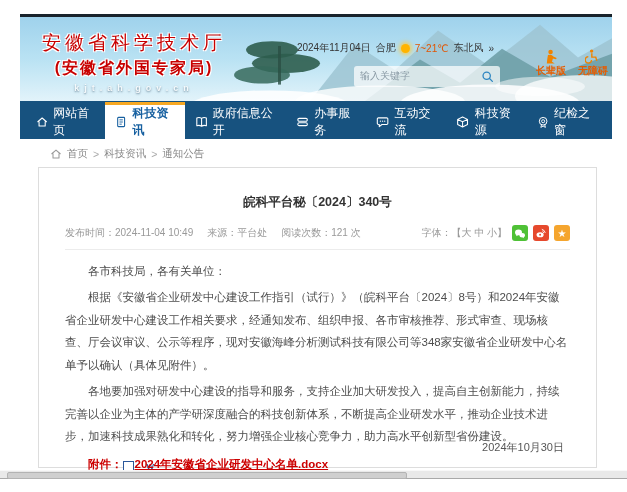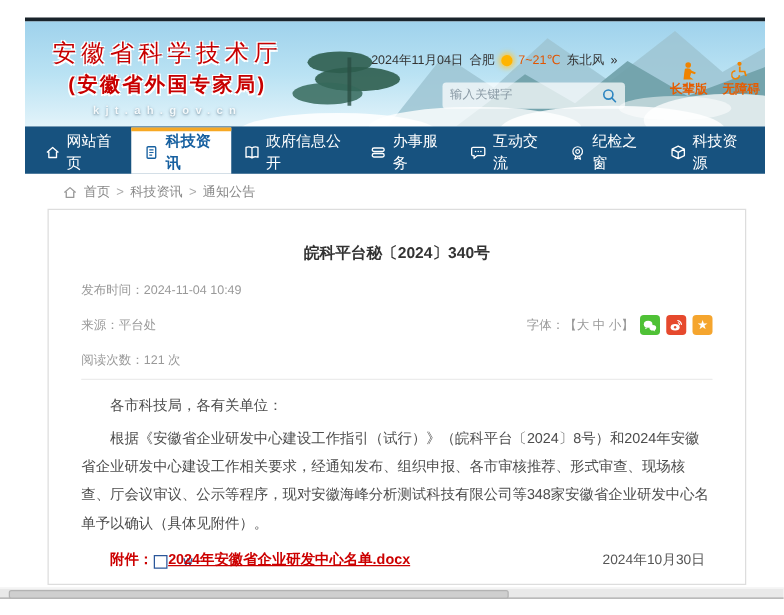--- a/index.html
+++ b/index.html
@@ -51,21 +51,21 @@
   .breadcrumb .crumb { cursor:pointer; }
   .breadcrumb .sep { color:#aaa; }
 
   
   .article { position:relative; margin-left:18px; width:559px; height:301px;
     border:1px solid #ddd; background:#fff; padding:18px 26px 0 26px; }
   .art-title { text-align:center; font-size:15px; font-weight:bold; color:#333; }
   .art-docnum { text-align:center; font-size:12.5px; font-weight:bold; color:#333; margin-top:8px; }
   .meta-row { display:flex; justify-content:space-between; align-items:center; margin-top:14px;
     padding-bottom:8px; border-bottom:1px solid #ececec; font-size:10px; color:#999; }
-  .meta-left { display:flex; gap:14px;flex-direction:column; }
+  .meta-left { display:flex; gap:14px; }
   .meta-right { display:flex; align-items:center; gap:5px; }
   .share-btn { width:16px; height:16px; border-radius:3px; display:flex; align-items:center;
     justify-content:center; cursor:pointer; color:#fff; font-size:10px; }
   .share-wechat { background:#4fc136; }
   .share-weibo  { background:#e6492d; }
   .share-star   { background:#f5a52e; }
   .body-text { margin-top:10px; font-size:11.5px; color:#4d4d4d; line-height:1.95; }
   .body-text p { text-indent:2em; margin-bottom:4px; }
   .attach-line { text-indent:2em; font-size:11.5px; font-weight:bold; color:#c00; margin-top:10px; }
   .doc-ico { display:inline-block; width:11px; height:11px; border:1px solid #2b579a;
@@ -174,32 +174,32 @@
     <div class="nav-item">
       <svg width="15" height="14" viewBox="0 0 16 16">
         <path d="M3 3 H13 A1.4 1.4 0 0 1 14.4 4.4 V9.6 A1.4 1.4 0 0 1 13 11 H7.2 L4 13.6 V11 H3 A1.4 1.4 0 0 1 1.6 9.6 V4.4 A1.4 1.4 0 0 1 3 3 Z" fill="none" stroke="currentColor" stroke-width="1.3" stroke-linejoin="round"></path>
         <circle cx="5.4" cy="7" r="0.8" fill="currentColor"></circle>
         <circle cx="8" cy="7" r="0.8" fill="currentColor"></circle>
         <circle cx="10.6" cy="7" r="0.8" fill="currentColor"></circle>
       </svg>
       <span>互动交流</span>
     </div>
     <div class="nav-item">
+      <svg width="15" height="14" viewBox="0 0 16 16">
+        <path d="M8 1.8 L14 4.8 L8 7.8 L2 4.8 Z M2 4.8 V11 L8 14 L14 11 V4.8 M8 7.8 V14" fill="none" stroke="currentColor" stroke-width="1.3" stroke-linejoin="round"></path>
+      </svg>
+      <span>科技资源</span>
+    </div>
+    <div class="nav-item">
       <svg width="14" height="14" viewBox="0 0 16 16">
         <circle cx="8" cy="7" r="5" fill="none" stroke="currentColor" stroke-width="1.3"></circle>
         <circle cx="8" cy="7" r="2" fill="none" stroke="currentColor" stroke-width="1.2"></circle>
         <path d="M6 11.5 L5 15 L8 13.4 L11 15 L10 11.5" fill="none" stroke="currentColor" stroke-width="1.2" stroke-linejoin="round"></path>
       </svg>
       <span>纪检之窗</span>
-    </div>
-    <div class="nav-item">
-      <svg width="15" height="14" viewBox="0 0 16 16">
-        <path d="M8 1.8 L14 4.8 L8 7.8 L2 4.8 Z M2 4.8 V11 L8 14 L14 11 V4.8 M8 7.8 V14" fill="none" stroke="currentColor" stroke-width="1.3" stroke-linejoin="round"></path>
-      </svg>
-      <span>科技资源</span>
     </div>
   </div>
 
   <div class="breadcrumb">
     <svg width="12" height="12" viewBox="0 0 16 16">
       <path d="M2 8 L8 2.8 L14 8 M4 7.2 V13.2 H12 V7.2" fill="none" stroke="#999" stroke-width="1.4" stroke-linejoin="round"></path>
     </svg>
     <span class="crumb">首页</span>
     <span class="sep">&gt;</span>
     <span class="crumb">科技资讯</span>
@@ -235,20 +235,21 @@
         </span>
         <span class="share-btn share-star">
           <span>★</span>
         </span>
       </div>
     </div>
 
     <div class="body-text">
       <p>各市科技局，各有关单位：</p>
       <p>根据《安徽省企业研发中心建设工作指引（试行）》（皖科平台〔2024〕8号）和2024年安徽省企业研发中心建设工作相关要求，经通知发布、组织申报、各市审核推荐、形式审查、现场核查、厅会议审议、公示等程序，现对安徽海峰分析测试科技有限公司等348家安徽省企业研发中心名单予以确认（具体见附件）。</p>
+      <p>各地要加强对研发中心建设的指导和服务，支持企业加大研发投入，提高自主创新能力，持续完善以企业为主体的产学研深度融合的科技创新体系，不断提高企业研发水平，推动企业技术进步，加速科技成果熟化和转化，努力增强企业核心竞争力，助力高水平创新型省份建设。</p>
     </div>
 
     <div class="attach-line">
       <span>附件：</span><span class="doc-ico">W</span><span class="attach-link">2024年安徽省企业研发中心名单.docx</span>
     </div>
 
     <div class="sign-date">2024年10月30日</div>
   </div>
 </div>
 

